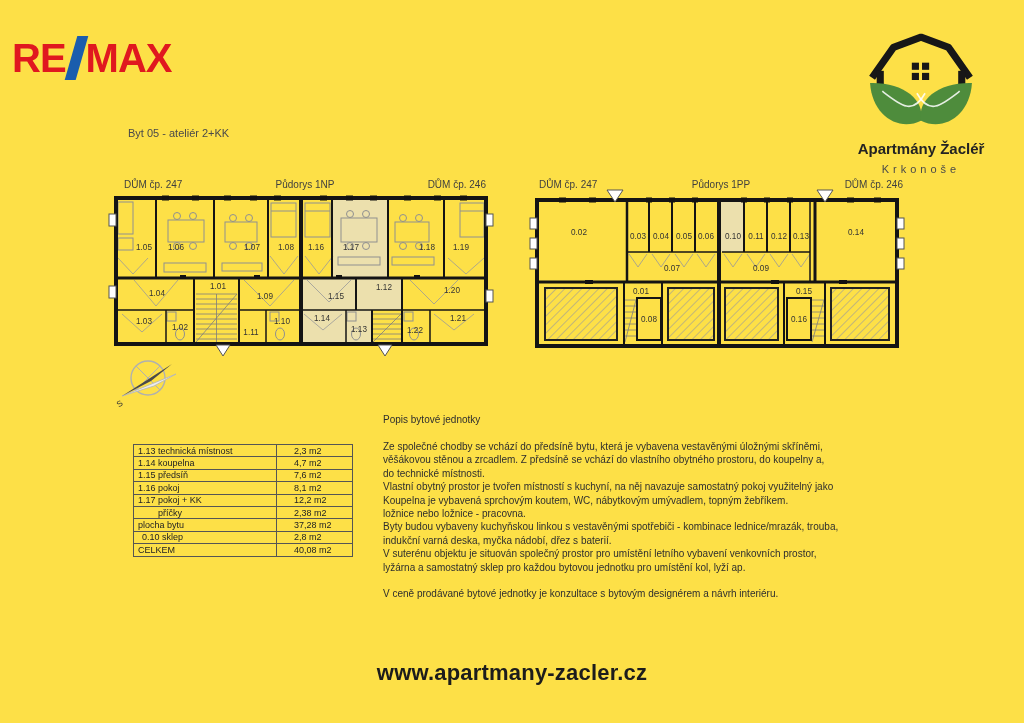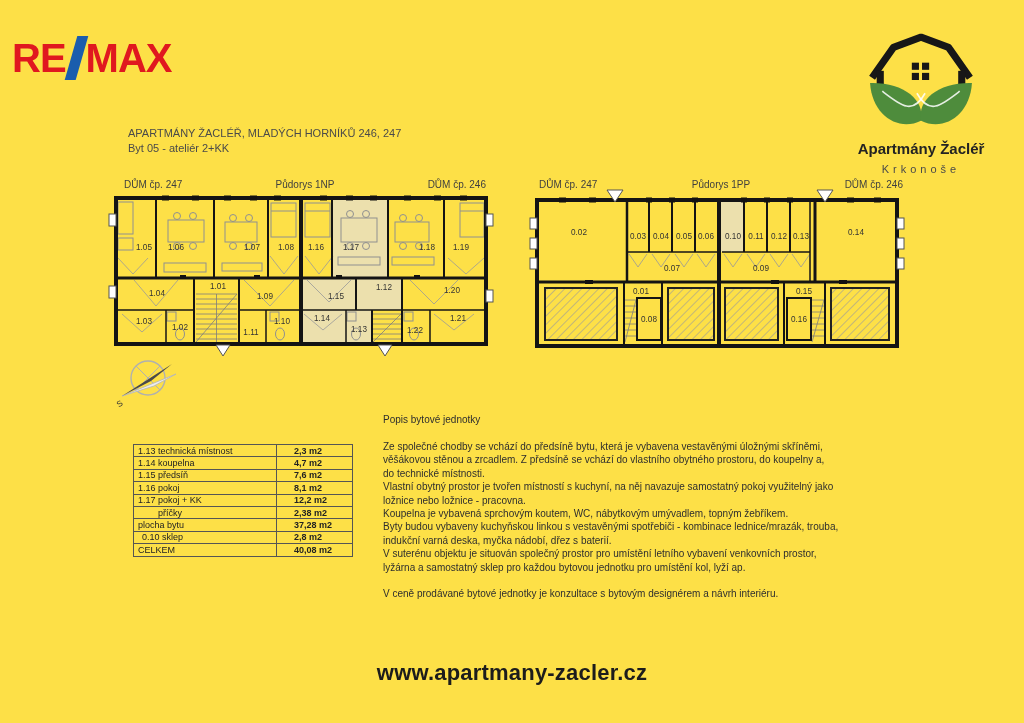--- a/index.html
+++ b/index.html
@@ -29,21 +29,21 @@
   svg text{font-family:"Liberation Sans",sans-serif;font-size:8.2px;fill:#333;}
   .plan-np{left:104px;top:190px;}
   .plan-pp{left:529px;top:188px;}
   .compass{left:114px;top:350px;}
 
   
   .area-table{left:133px;top:444px;width:218px;border:1px solid #555;font-size:9px;color:#222;}
   .t-row{display:flex;border-bottom:1px solid #555;height:11.4px;align-items:center;gap:13px;}
   .t-row:last-child{border-bottom:none;}
   .t-label{flex:1;padding-left:4px;border-right:1px solid #555;height:100%;display:flex;align-items:center;}
-  .t-value{width:58px;padding-left:4px;font-weight:bold;}
+  .t-value{width:58px;padding-left:4px;}
   .t-row.indent .t-label{padding-left:24px;text-align:center;}
   .t-row.indent-sm .t-label{padding-left:8px;}
 
   
   .description{left:383px;top:414px;width:600px;font-size:10px;color:#2e2e2e;}
   .desc-heading{margin-bottom:15px;}
   .desc-line{line-height:13.4px;min-height:13.4px;white-space:nowrap;}
 
   
   .footer{left:0;top:660px;width:1024px;text-align:center;font-size:22px;
@@ -72,21 +72,20 @@
       <path d="M10 56 C12 88 38 104 60 93 C64 72 42 55 10 56 Z" fill="#4e8c3c"></path>
       <path d="M110 56 C108 88 82 104 60 93 C56 72 78 55 110 56 Z" fill="#4e8c3c"></path>
       <path d="M22 64 C40 78 52 88 64 66" fill="none" stroke="#ffffff" stroke-width="1.6" opacity="0.85"></path>
       <path d="M98 64 C80 78 68 88 56 66" fill="none" stroke="#ffffff" stroke-width="1.6" opacity="0.85"></path>
     </svg>
     <div class="brand-name">Apartmány Žacléř</div>
     <div class="brand-region">Krkonoše</div>
   </div>
 
   <div class="abs doc-title">
-    <div>APARTMÁNY ŽACLÉŘ, MLADÝCH HORNÍKŮ 246, 247</div>
     <div>Byt 05 - ateliér 2+KK</div>
   </div>
 
   <div class="abs plan-labels labels-np">
     <span>DŮM čp. 247</span>
     <span>Půdorys 1NP</span>
     <span>DŮM čp. 246</span>
   </div>
 
   <svg class="abs plan-np" width="392" height="168" viewBox="0 0 392 168">
@@ -438,24 +437,24 @@
     <div>
 
         <div class="desc-line">Ze společné chodby se vchází do předsíně bytu, která je vybavena vestavěnými úložnými skříněmi,</div>
 
         <div class="desc-line">věšákovou stěnou a zrcadlem. Z předsíně se vchází do vlastního obytného prostoru, do koupelny a,</div>
 
         <div class="desc-line">do technické místnosti.</div>
 
         <div class="desc-line">Vlastní obytný prostor je tvořen místností s kuchyní, na něj navazuje samostatný pokoj využitelný jako</div>
 
+        <div class="desc-line">Koupelna je vybavená sprchovým koutem, WC, nábytkovým umývadlem, topným žebříkem.</div>
+
         <div class="desc-line">ložnice nebo ložnice - pracovna.</div>
 
-        <div class="desc-line">Koupelna je vybavená sprchovým koutem, WC, nábytkovým umývadlem, topným žebříkem.</div>
-
 
         <div class="desc-line">Byty budou vybaveny kuchyňskou linkou s vestavěnými spotřebiči - kombinace lednice/mrazák, trouba,</div>
 
         <div class="desc-line">indukční varná deska, myčka nádobí, dřez s baterií.</div>
 
         <div class="desc-line">V suterénu objektu je situován společný prostor pro umístění letního vybavení venkovních prostor,</div>
 
         <div class="desc-line">lyžárna a samostatný sklep pro každou bytovou jednotku pro umístění kol, lyží ap.</div>
 
         <div class="desc-line"></div>

